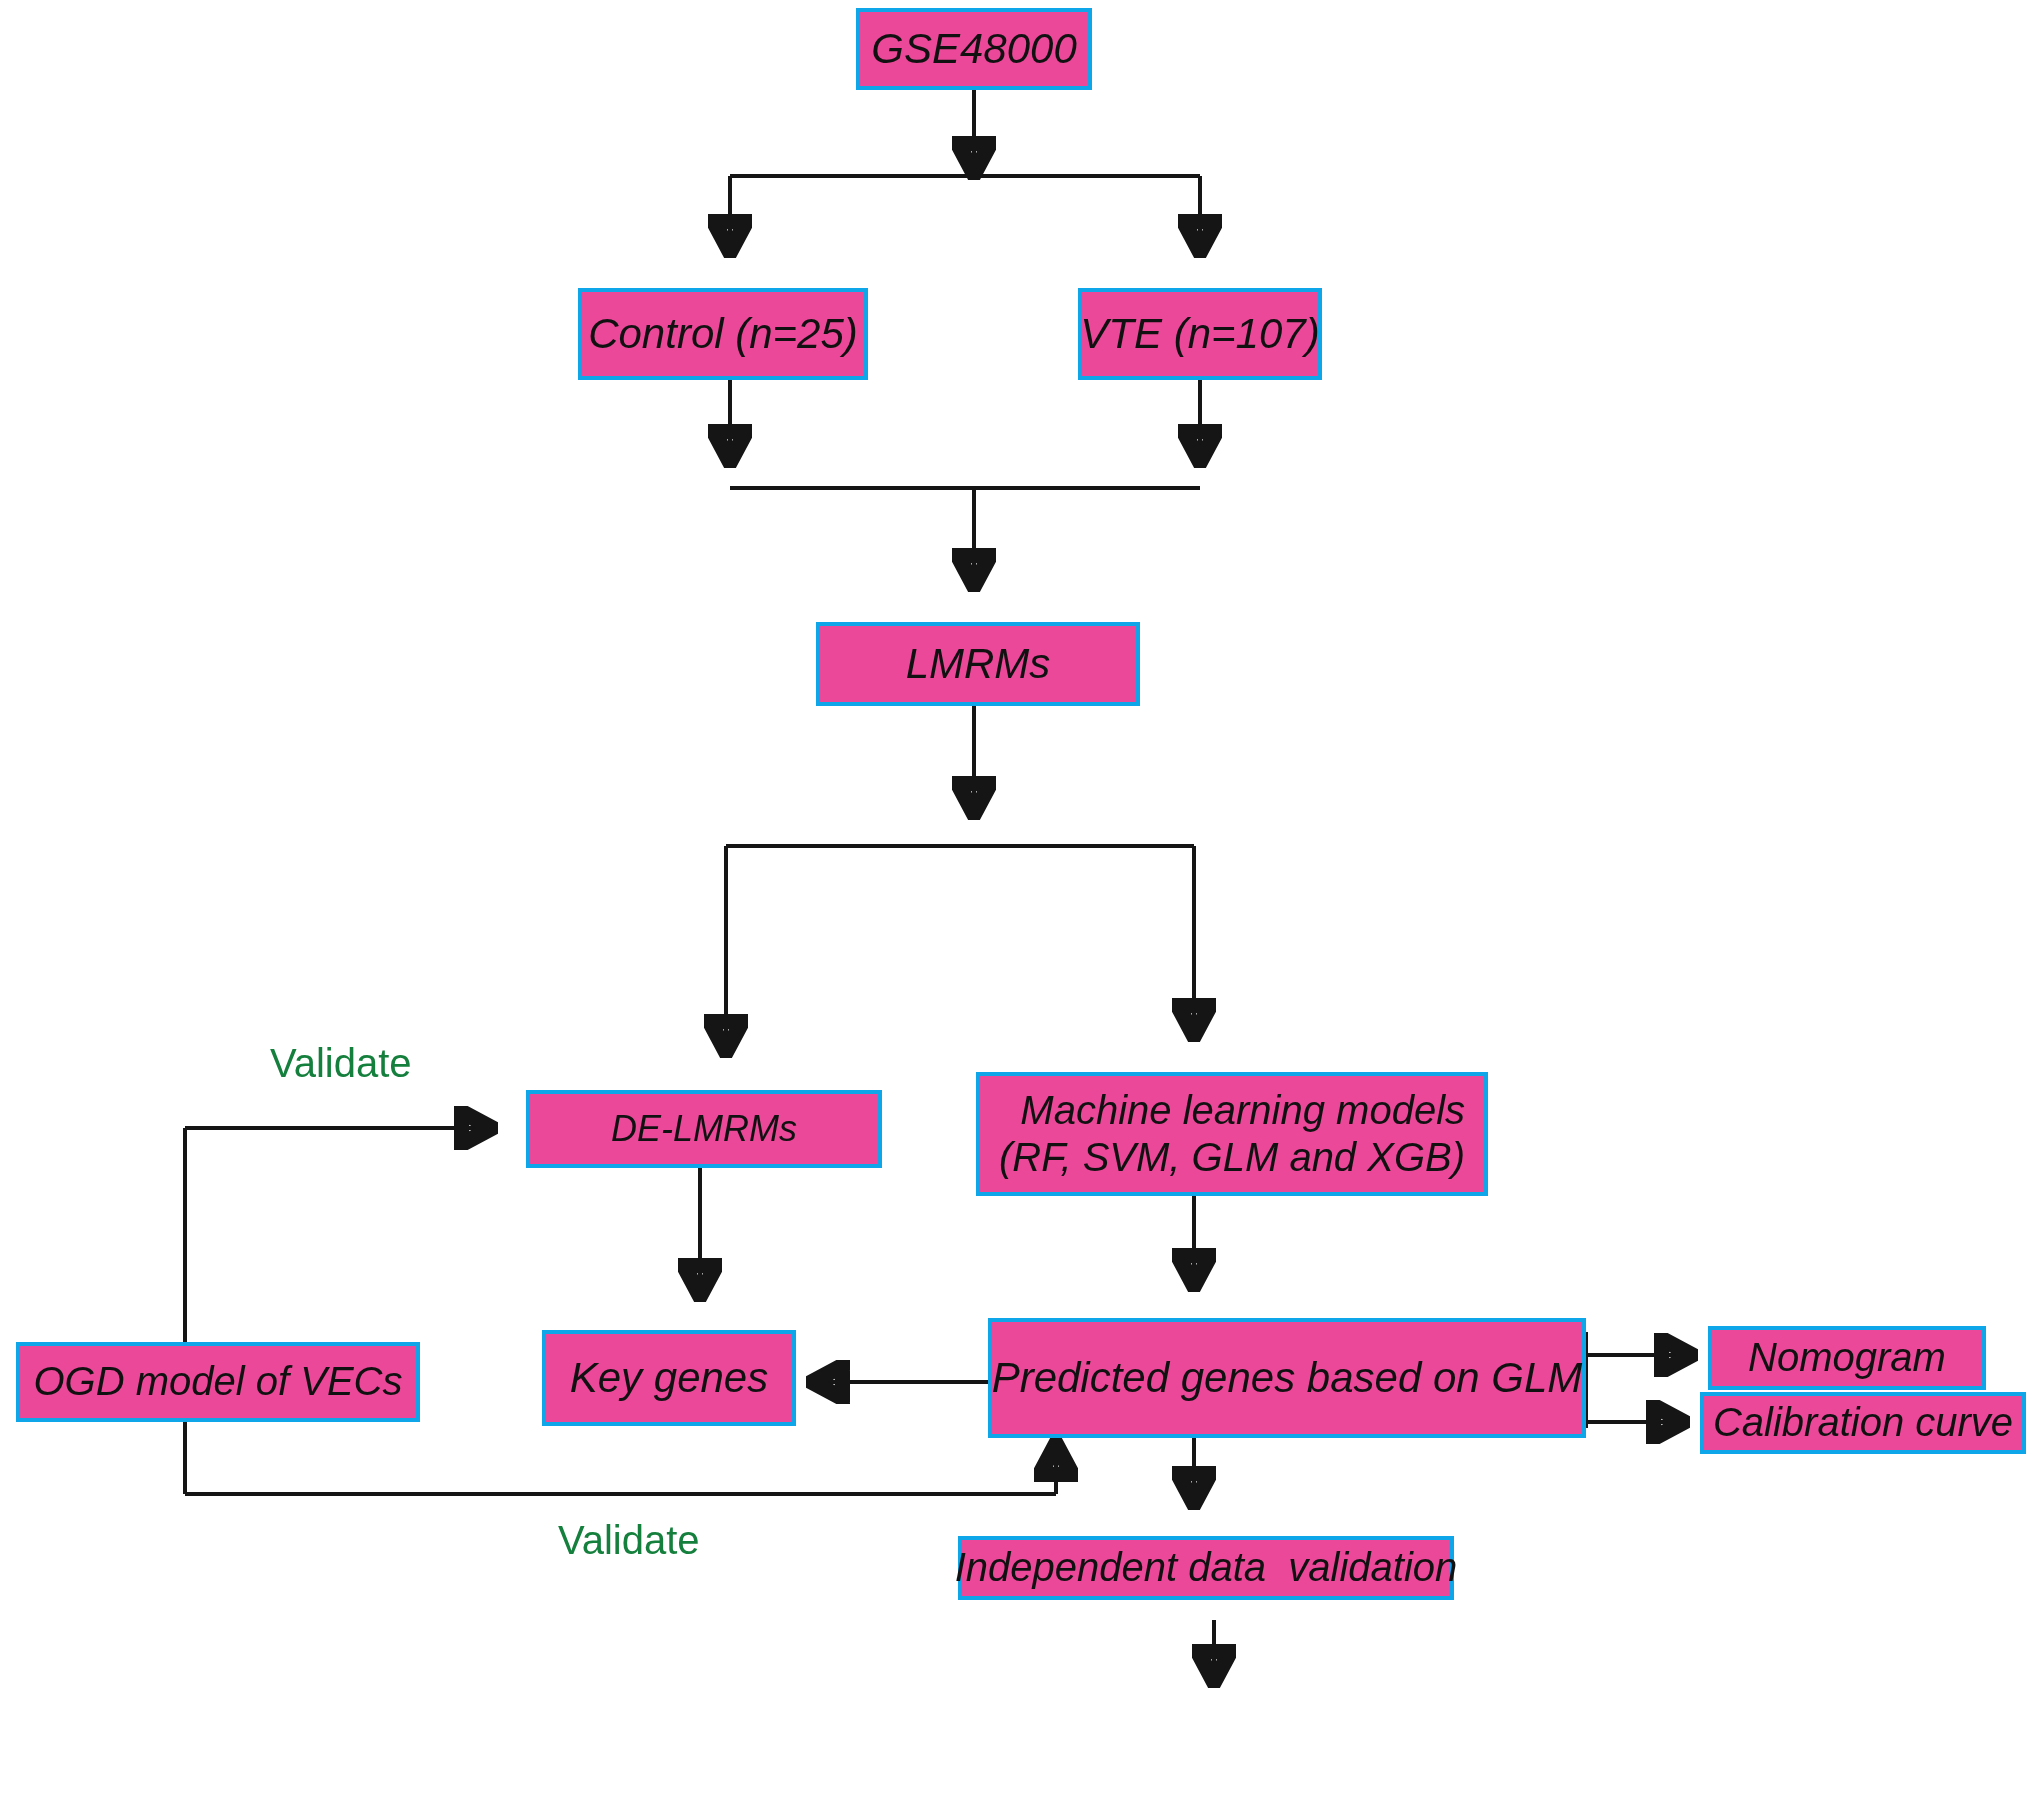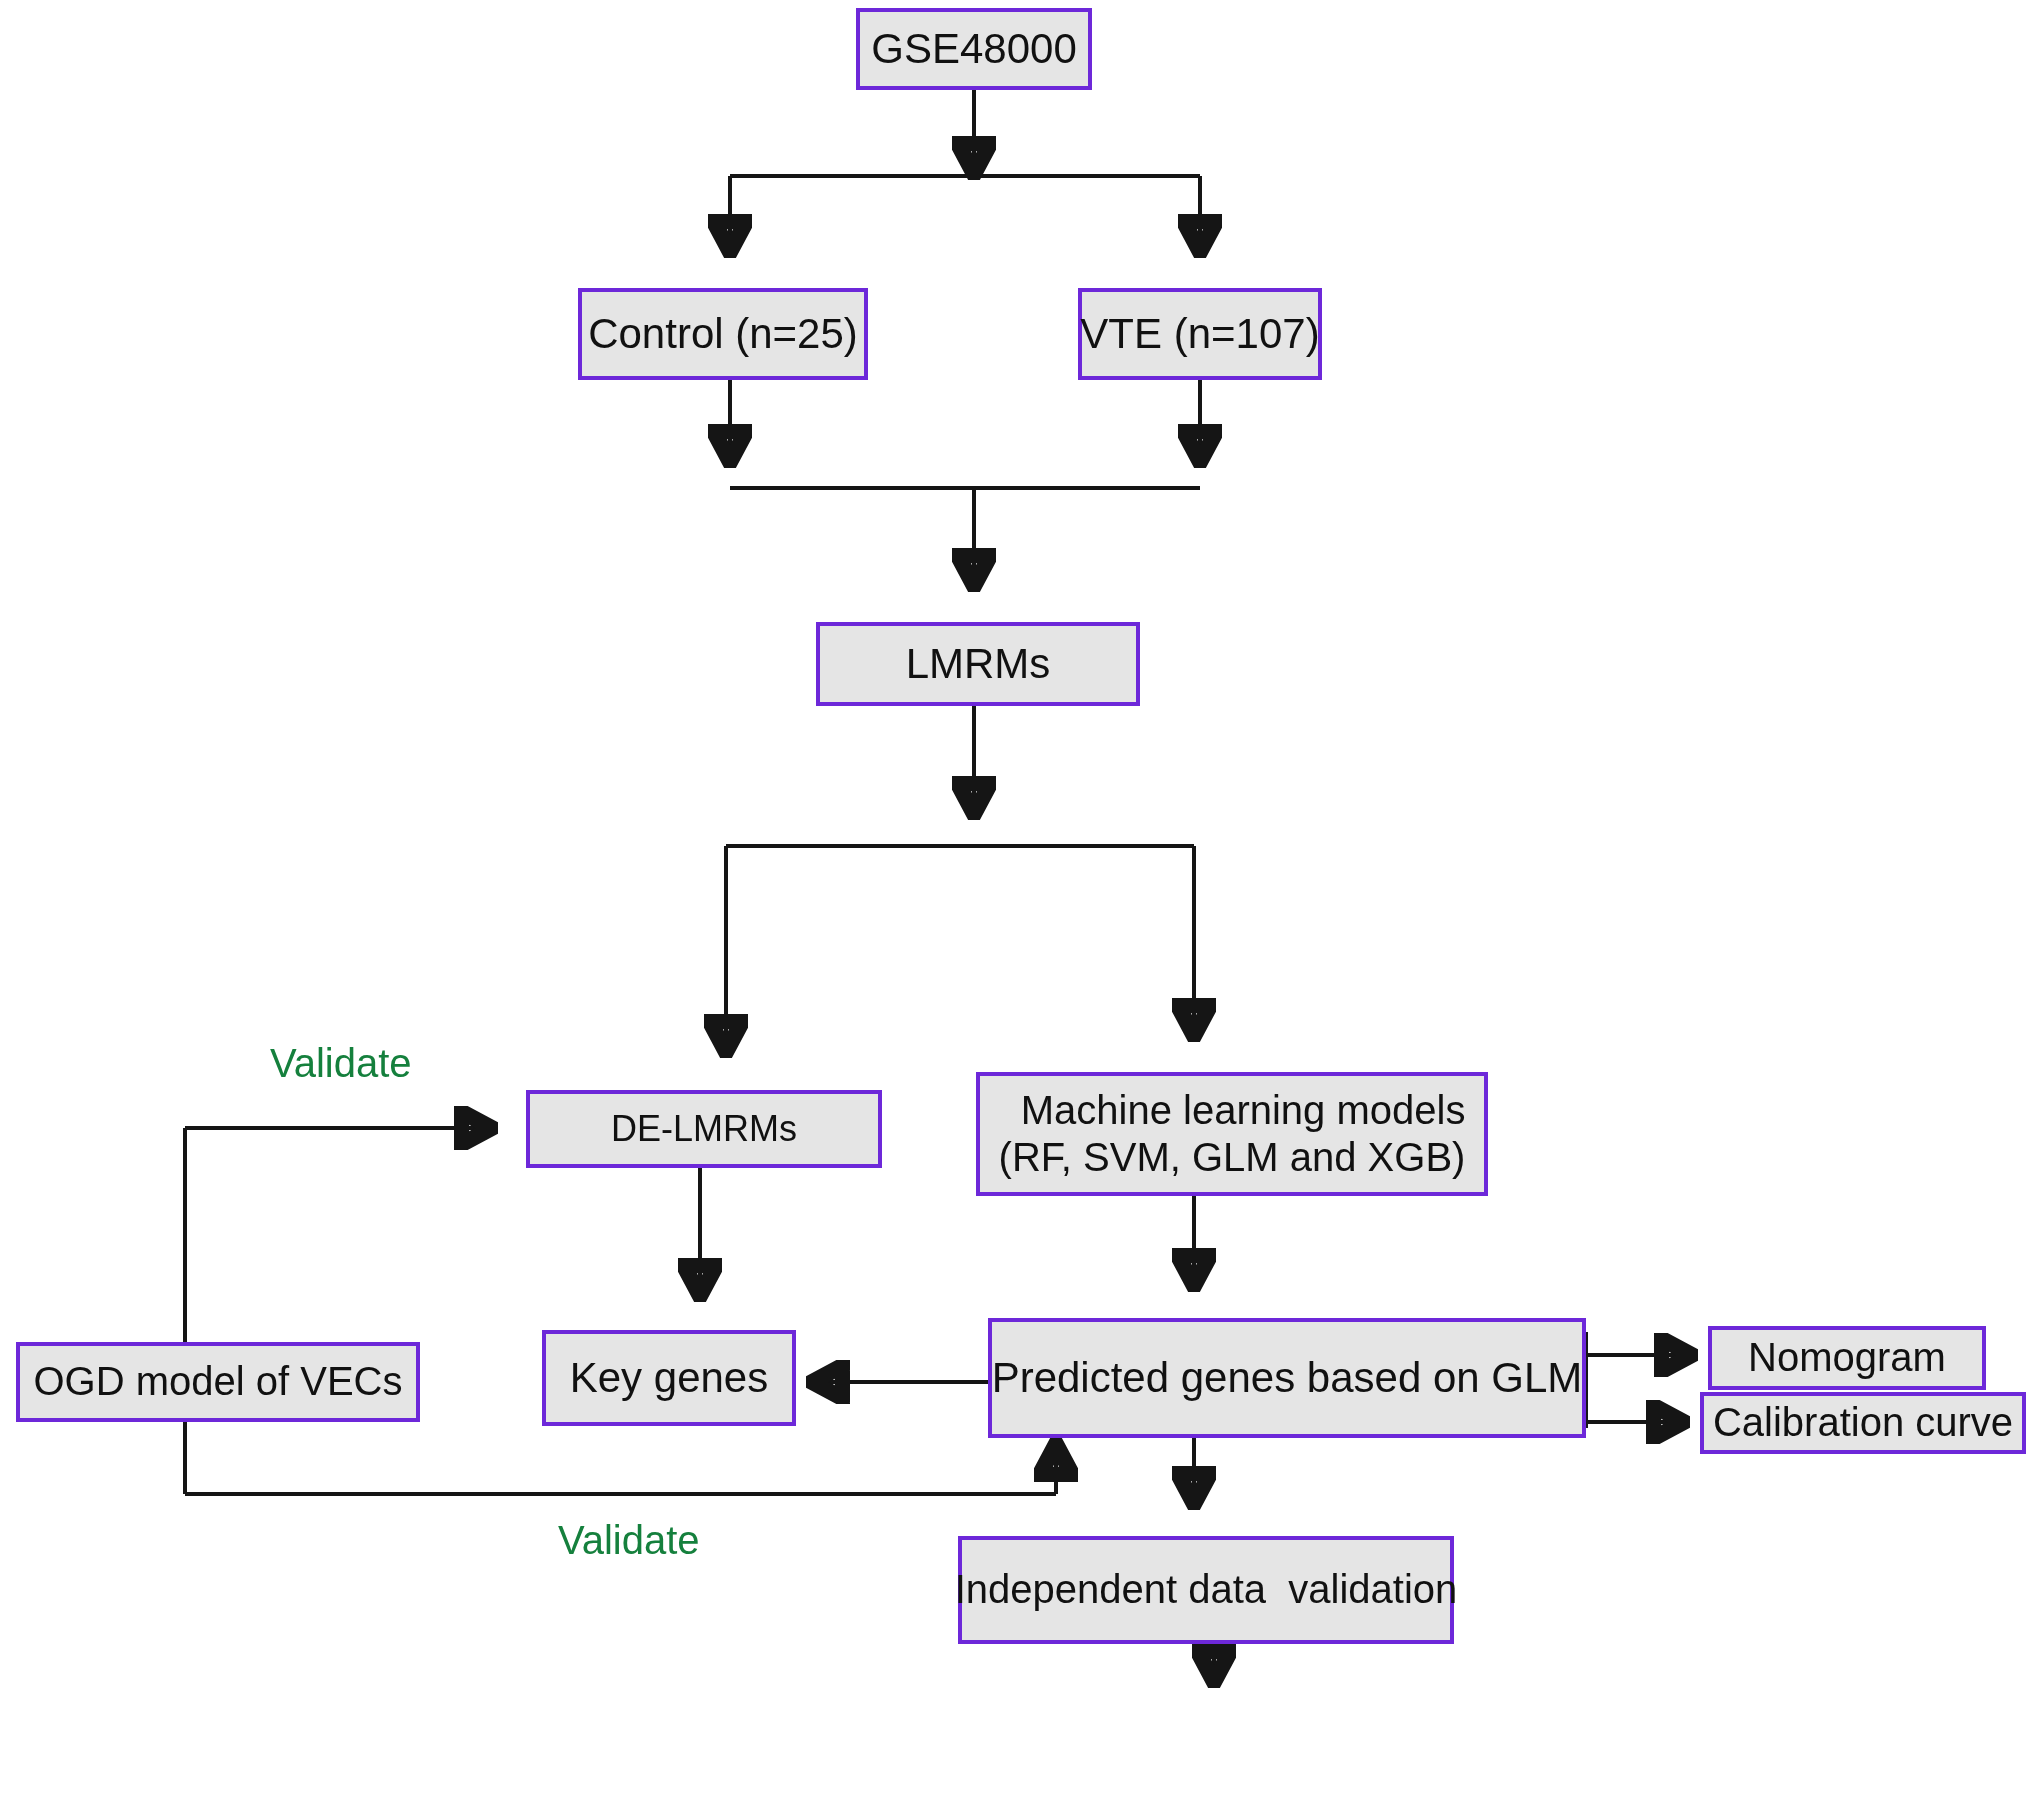--- a/index.html
+++ b/index.html
@@ -11,29 +11,30 @@
     position: relative;
     width: 2032px;
     height: 1801px;
     background: #ffffff;
     font-family: "Liberation Sans", sans-serif;
     overflow: hidden;
   }
   .node {
     position: absolute;
     box-sizing: border-box;
-    border: 4px solid #6d28d9;
-    background: #e5e5e5;
+    border: 4px solid #0ea5e9;
+    background: #ec4899;
     display: flex;
     align-items: center;
     justify-content: center;
     text-align: center;
     color: #111111;
     line-height: 1.18;
     z-index: 3;
+    font-style: italic;
   }
   .node .txt {
     display: block;
     white-space: pre;
   }
   .edge-label {
     position: absolute;
     color: #15803d;
     white-space: pre;
     z-index: 4;
@@ -162,21 +163,21 @@
   </div>
 
   <div class="node" style="left:1708px; top:1326px; width:278px; height:64px; font-size:40px;">
     <span class="txt">Nomogram</span>
   </div>
 
   <div class="node" style="left:1700px; top:1392px; width:326px; height:62px; font-size:40px;">
     <span class="txt">Calibration curve</span>
   </div>
 
-  <div class="node" style="left:958px; top:1536px; width:496px; height:108px; font-size:40px;">
+  <div class="node" style="left:958px; top:1536px; width:496px; height:64px; font-size:40px;">
     <span class="txt">Independent data  validation</span>
   </div>
 
 
   <div class="edge-label" style="left:270px; top:1086px; font-size:40px; transform:translateY(-100%);">Validate</div>
 
   <div class="edge-label" style="left:558px; top:1518px; font-size:40px;">Validate</div>
 
 </div>
 

